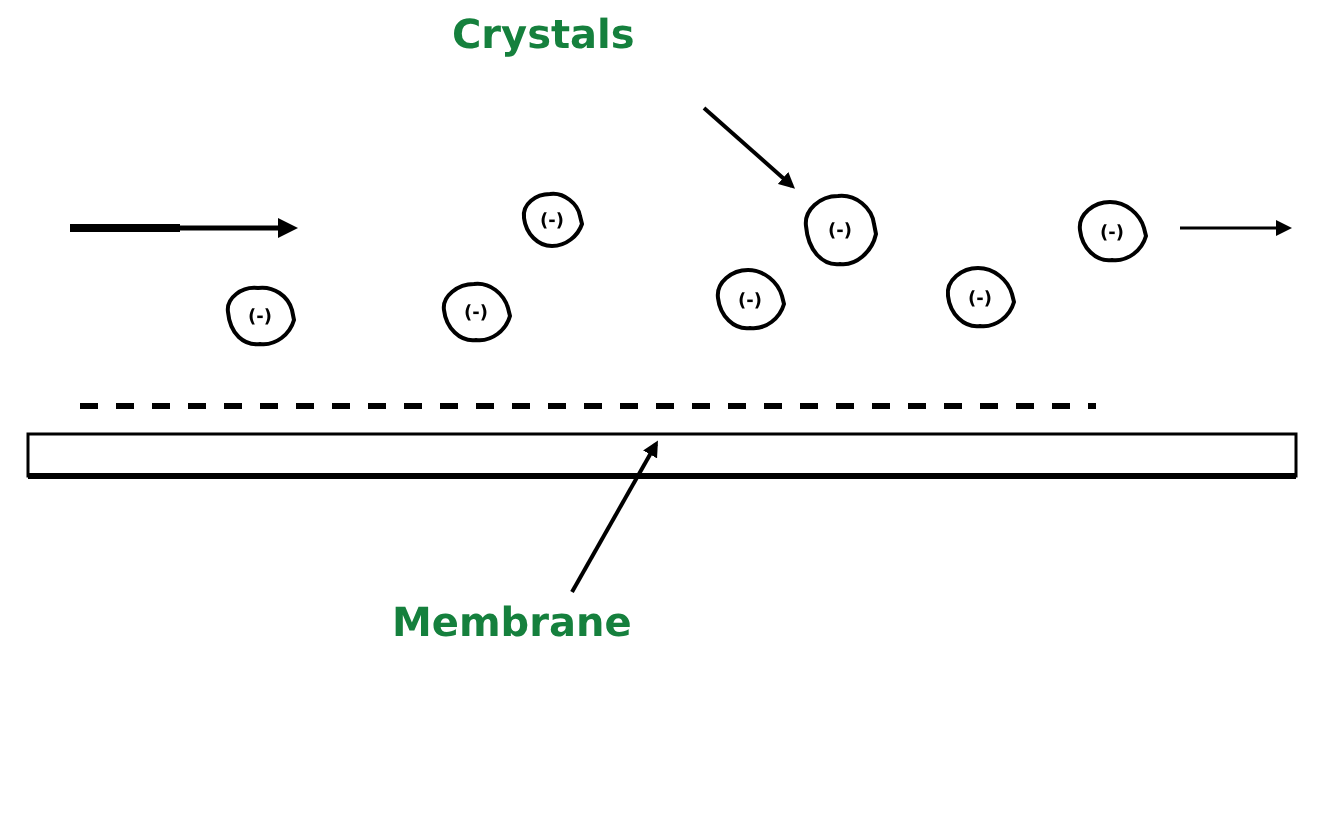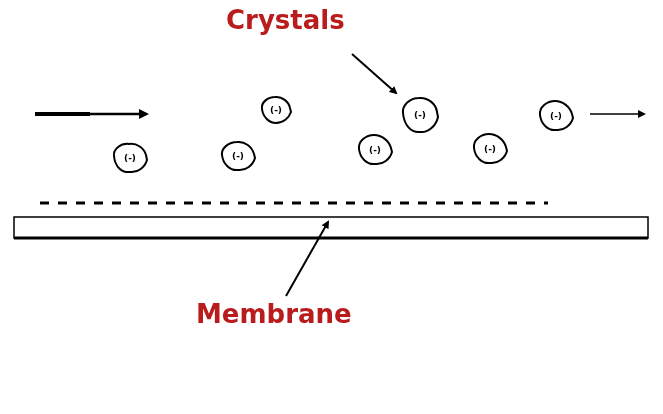--- a/index.html
+++ b/index.html
@@ -1,20 +1,20 @@
 <!DOCTYPE html>
 <html><head>
   <meta charset="utf-8">
   <style>
     html, body { margin: 0; padding: 0; background: #ffffff; }
     body { width: 663px; height: 414px; position: relative; overflow: hidden;
            font-family: "DejaVu Sans", sans-serif; }
     .diagram { position: absolute; left: 0; top: 0; width: 663px; height: 414px; }
     .label { position: absolute; font-family: "DejaVu Sans", sans-serif;
-             font-weight: bold; color: #b91c1c; font-size: 26px; line-height: 1; white-space: nowrap; }
+             font-weight: bold; color: #15803d; font-size: 20px; line-height: 1; white-space: nowrap; }
     #lbl-crystals { left: 226px; top: 7px; }
     #lbl-membrane { left: 196px; top: 301px; text-align: center; }
     .crystal-sign { font-family: "DejaVu Sans", sans-serif; font-size: 9px; font-weight: bold; }
   </style>
 </head>
 <body>
 
 <div class="diagram">
   <svg width="663" height="414" viewBox="0 0 663 414" xmlns="http://www.w3.org/2000/svg">
     <defs>

